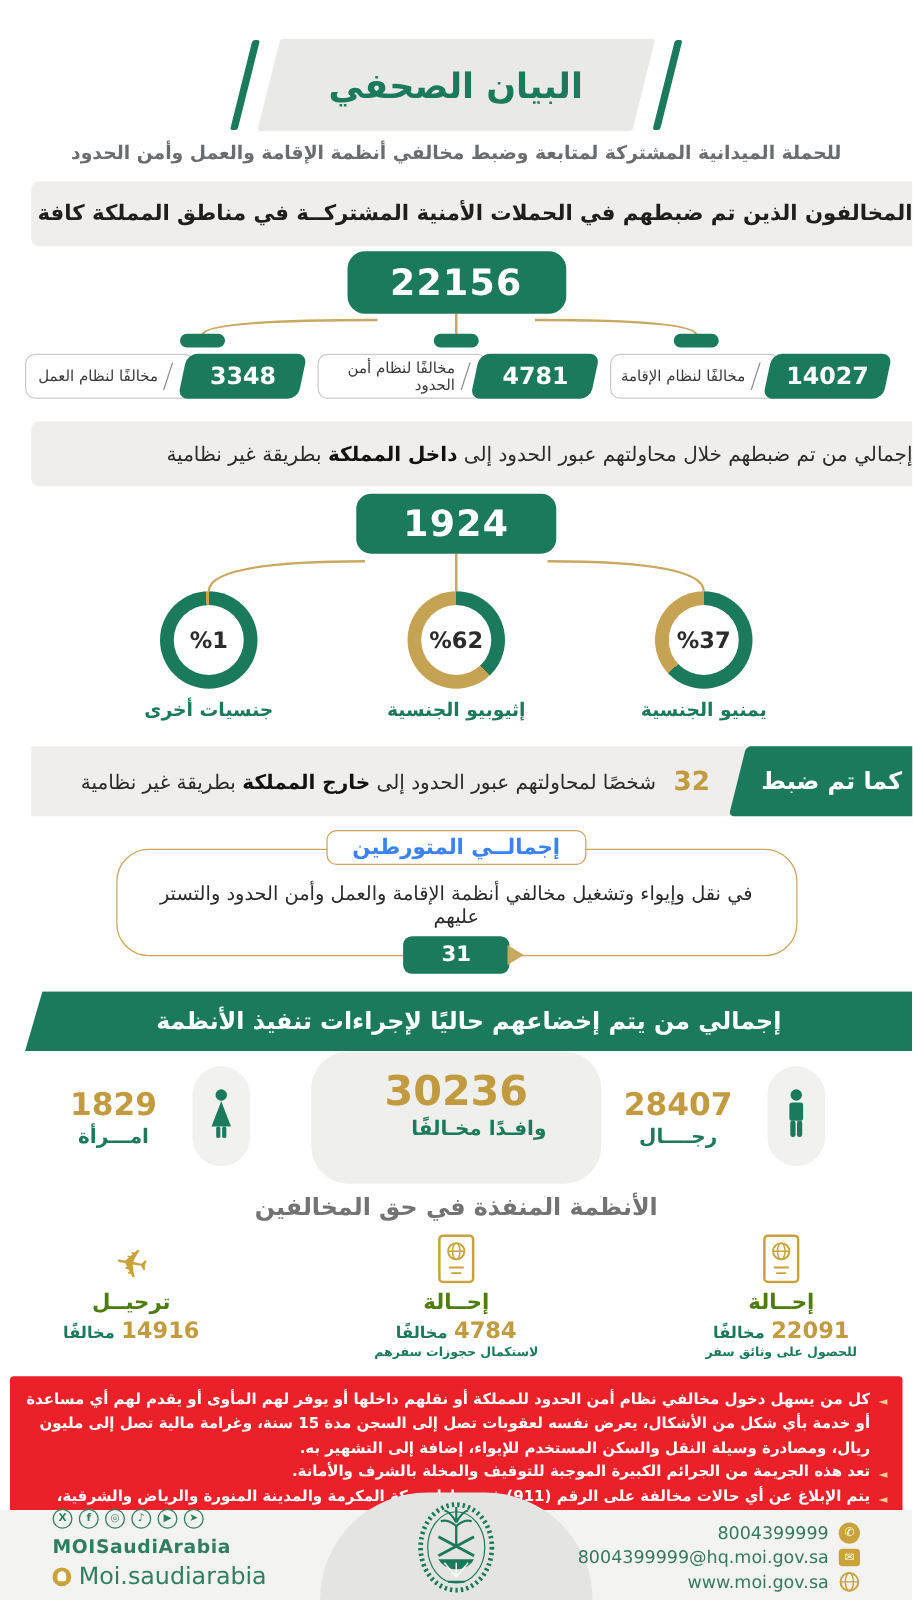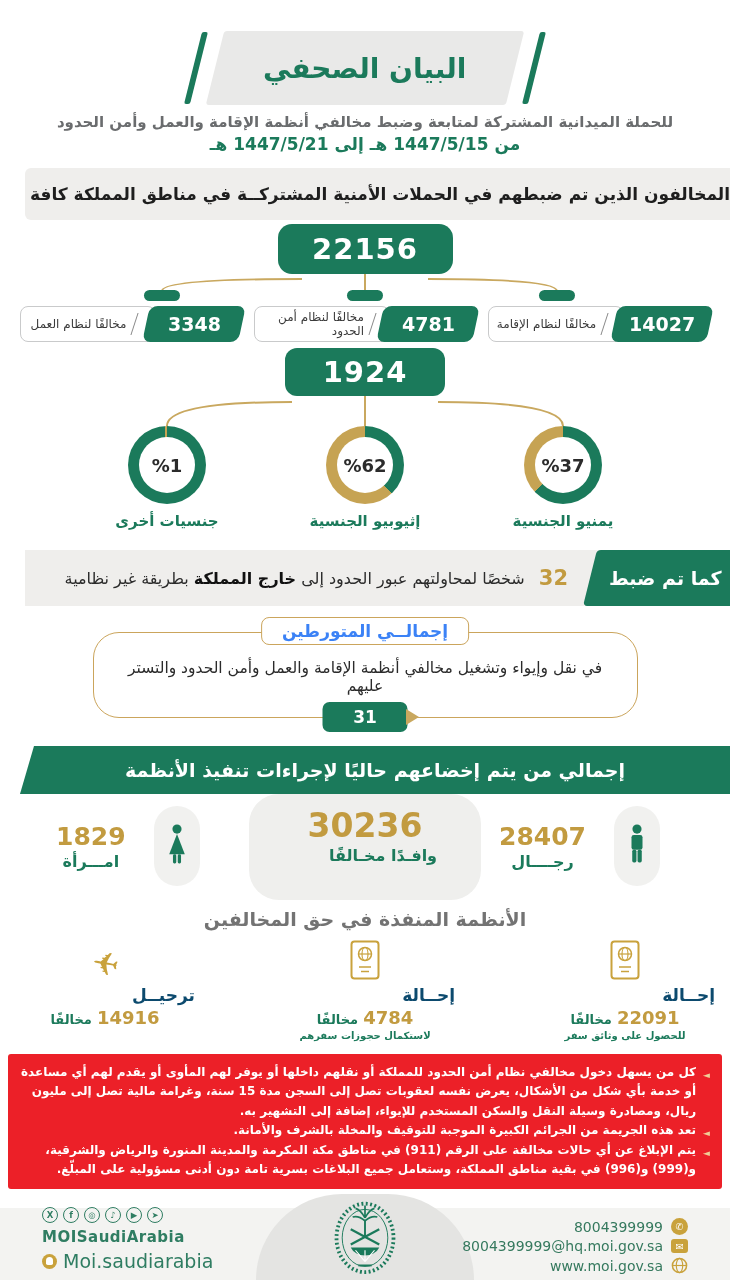--- a/index.html
+++ b/index.html
@@ -91,21 +91,21 @@
   .enf-text { text-align:center; }
   .enf-val { color:#C29B40; font-size:25px; font-weight:bold; direction:ltr; }
   .enf-label { color:#1B7A5B; font-size:16px; font-weight:bold; margin-top:1px; }
 
   
   .actions-title { margin-top:10px; text-align:center; color:#737373; font-size:19px; font-weight:bold; }
   .actions-row { display:flex; justify-content:center; gap:80px; margin-top:8px; }
   .action-col { width:180px; text-align:center; }
   .action-icon { height:42px; display:flex; align-items:flex-end; justify-content:center; }
   .plane-glyph { font-size:32px; color:#C9A23C; transform:scaleX(-1) rotate(-10deg); display:inline-block; line-height:1; }
-  .action-name { margin-top:5px; color:#0c4a6e; font-size:17px; font-weight:bold;text-align:right; }
+  .action-name { margin-top:5px; color:#4d7c0f; font-size:17px; font-weight:bold; }
   .action-value { margin-top:2px; }
   .action-value .v { color:#C29B40; font-size:18px; font-weight:bold; direction:ltr; unicode-bidi:embed; }
   .action-value .u { color:#1B7A5B; font-size:13px; font-weight:bold; }
   .action-note { margin-top:2px; color:#1B7A5B; font-size:10px; font-weight:bold; min-height:16px; }
 
   
   .warning { margin:8px 8px 0; background:#EC2028; border-radius:3px; padding:9px 12px; }
   .warn-item { display:flex; gap:7px; align-items:flex-start; color:#fff; font-size:12px; font-weight:bold;
                line-height:1.62; text-align:right; }
   .warn-marker { color:#F0CE96; font-size:9px; margin-top:5px; flex:none; }
@@ -139,21 +139,20 @@
 
   <div class="press-header">
     <div class="press-row">
       <div class="slash"></div>
       <div class="title-card">
         <span>البيان الصحفي</span>
       </div>
       <div class="slash"></div>
     </div>
     <div class="subtitle">للحملة الميدانية المشتركة لمتابعة وضبط مخالفي أنظمة الإقامة والعمل وأمن الحدود</div>
-    <div class="date-line">من 1447/5/15 هـ إلى 1447/5/21 هـ</div>
   </div>
 
   <div class="gray-bar">
     <span class="t-bold">المخالفون الذين تم ضبطهم في الحملات الأمنية المشتركــة في مناطق المملكة كافة</span>
   </div>
   <div class="total-box">22156</div>
   <svg class="conn" width="730" height="28">
     <path d="M365,0 V16" stroke="#C9A85F" stroke-width="2" fill="none"></path>
     <path d="M302,5 Q162,5 162,17" stroke="#C9A85F" stroke-width="2" fill="none"></path>
     <path d="M428,5 Q557,5 557,17" stroke="#C9A85F" stroke-width="2" fill="none"></path>
@@ -184,20 +183,23 @@
       <div class="stat-num">
         <span>3348</span>
       </div>
       <div class="stat-label">
         <span class="stat-slash"></span>
         <span>مخالفًا لنظام العمل</span>
       </div>
     </div>
   </div>
 
+  <div class="gray-bar" style="margin-top:18px">
+    <span class="bar-mixed"><span>إجمالي من تم ضبطهم خلال محاولتهم عبور الحدود إلى </span><b>داخل المملكة</b><span> بطريقة غير نظامية</span></span>
+  </div>
   <div class="total-box small" style="margin-top:6px">1924</div>
   <svg class="conn" width="730" height="30">
     <path d="M365,0 V30" stroke="#C9A85F" stroke-width="2" fill="none"></path>
     <path d="M292,6 Q167,6 167,30" stroke="#C9A85F" stroke-width="2" fill="none"></path>
     <path d="M438,6 Q563,6 563,30" stroke="#C9A85F" stroke-width="2" fill="none"></path>
   </svg>
   <div class="donut-row">
     <div class="donut-col">
       <div class="donut">
         <div class="ring" style="--p: 37;"></div>

